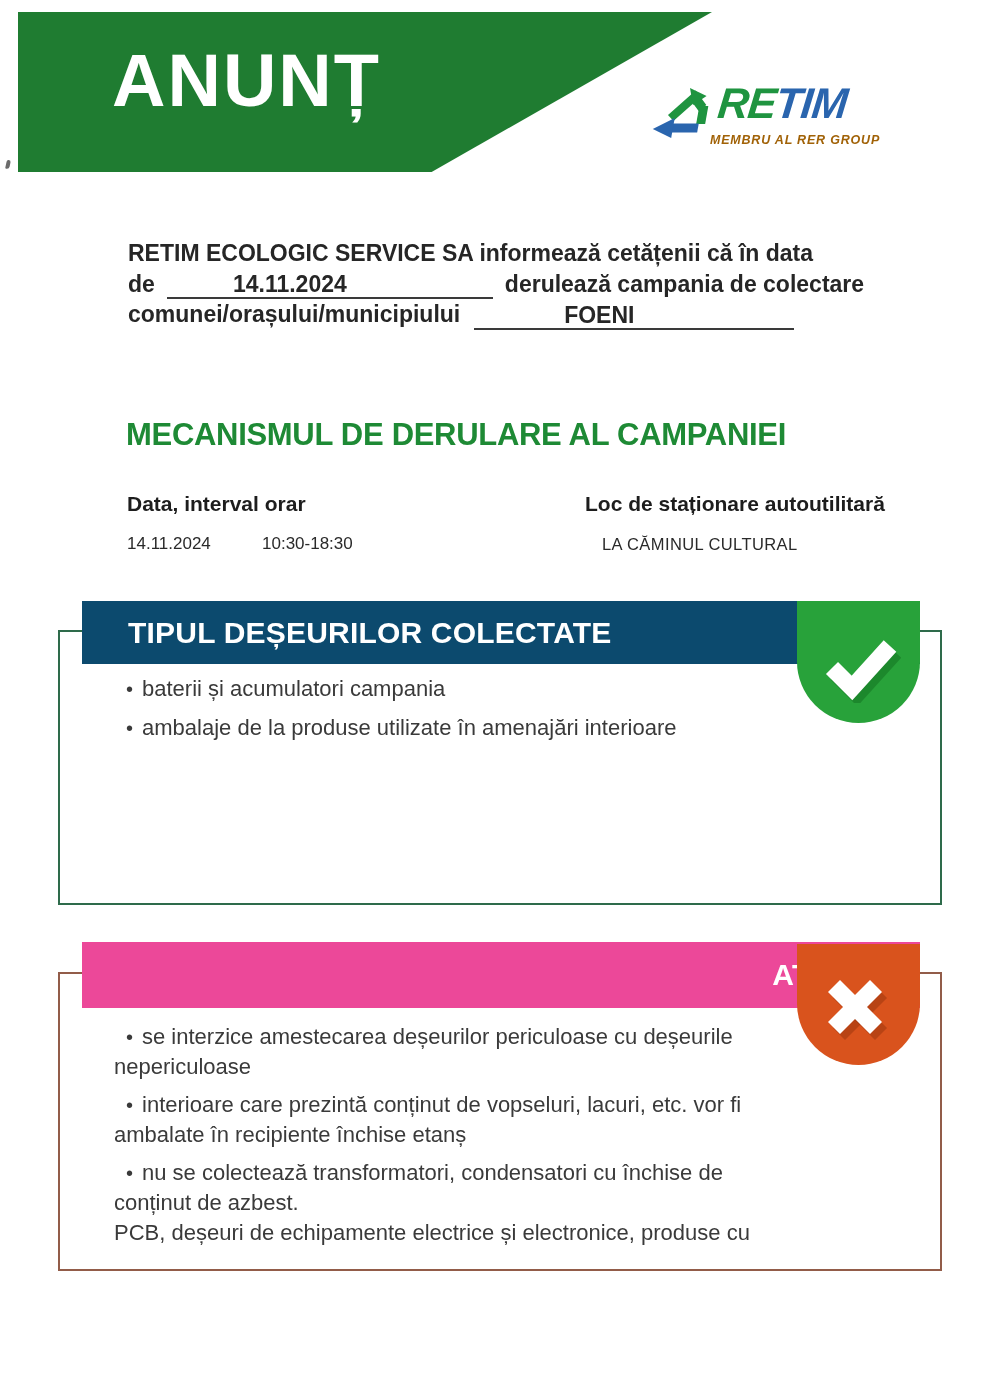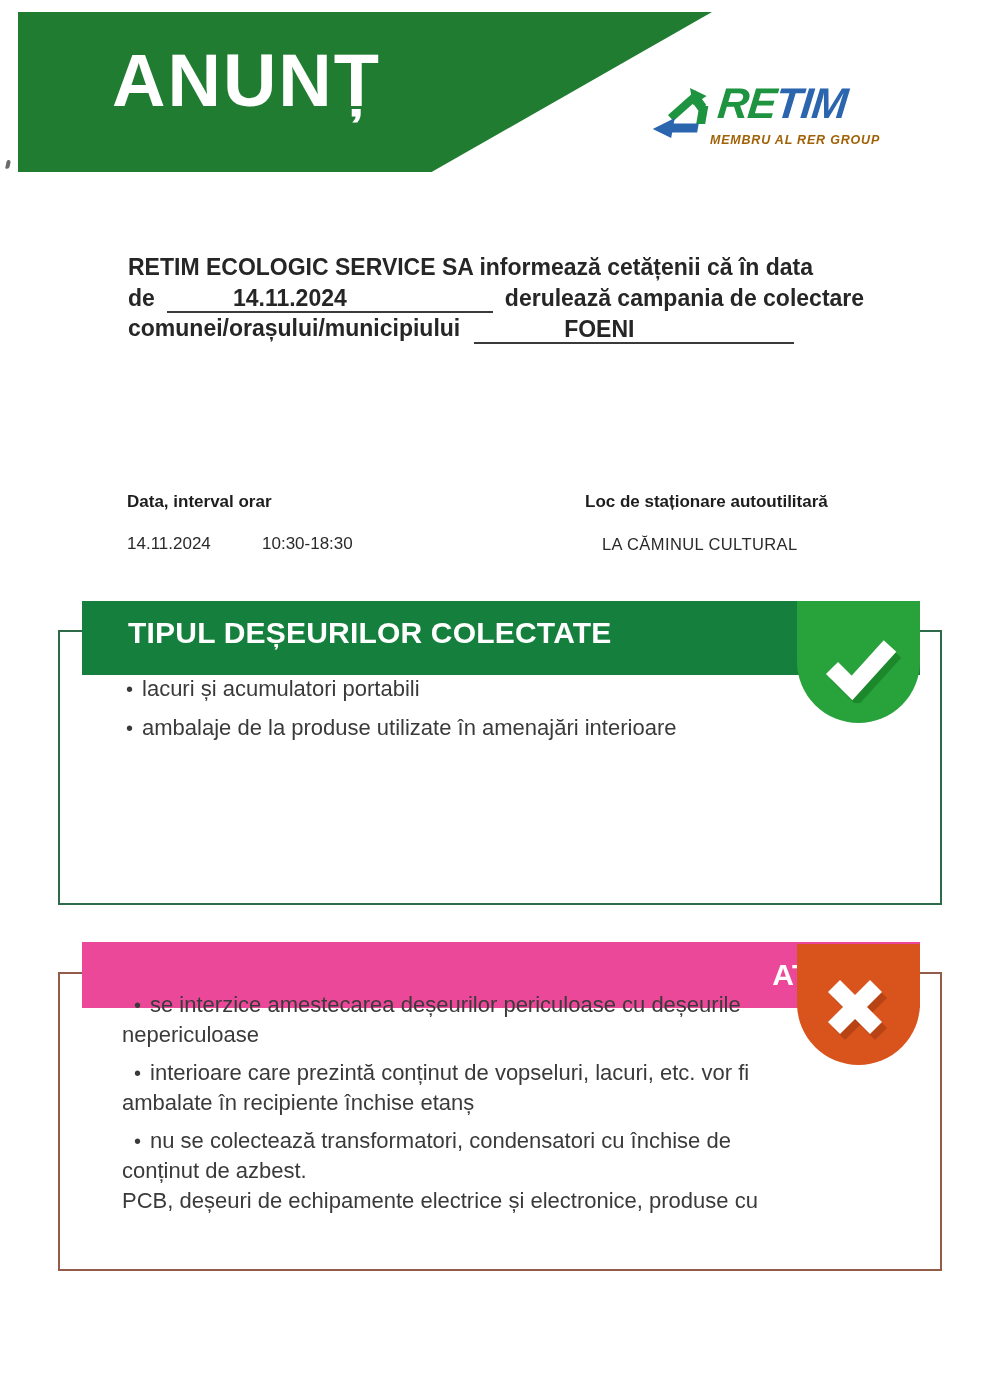--- a/index.html
+++ b/index.html
@@ -37,70 +37,70 @@
   }
   .wm-re { color:#1f9440; }
   .wm-tim { color:#2a65ae; }
   .tagline {
     position:absolute; left:44px; top:51px; width:206px;
     font-size:12.5px; font-weight:700; font-style:italic; color:#a16207;
     letter-spacing:0.8px; text-align:center; white-space:nowrap;
   }
 
   
-  .intro { position:absolute; left:128px; top:252px; width:800px; }
+  .intro { position:absolute; left:128px; top:238px; width:800px; }
   .iline { font-size:23px; font-weight:700; color:#262626; line-height:30.5px; white-space:nowrap; }
   .fill {
     display:inline-block; border-bottom:2.5px solid #3a3a3a;
     text-align:center; line-height:26px; vertical-align:bottom;
   }
   .fill-date { width:326px; margin:0 12px; padding-right:80px; }
   .fill-loc  { width:320px; margin-left:14px; padding-right:70px; }
 
   
   .mech-title {
     position:absolute; left:126px; top:417px;
     font-size:31px; font-weight:700; color:#1e8a35; letter-spacing:-0.3px;
     white-space:nowrap;
   }
-  .col-header { position:absolute; font-size:17px; font-weight:700; color:#1d1d1d; white-space:nowrap; }
+  .col-header { position:absolute; font-size:21px; font-weight:700; color:#1d1d1d; white-space:nowrap; }
   .col-header.c1 { left:127px; top:492px; }
   .col-header.c2 { left:585px; top:492px; }
   .sched-val { position:absolute; font-size:17px; color:#2a2a2a; white-space:nowrap; }
   .sv-date { left:127px; top:534px; }
   .sv-time { left:262px; top:534px; }
   .sv-loc  { left:602px; top:535px; font-size:16.5px; letter-spacing:0.4px; }
 
   
   .outline-box { position:absolute; left:58px; width:884px; background:#ffffff; }
   .box-green  { top:630px; height:275px; border:2px solid #2e6b4b; }
   .box-orange { top:972px; height:299px; border:2px solid #925c49; }
 
   
   .bar { position:absolute; left:82px; width:838px; z-index:3; }
-  .bar-green  { top:601px; height:74px; background:#15803d; }
+  .bar-green  { top:601px; height:63px; background:#0c4a6e; }
   .bar-orange { top:942px; height:66px; background:#ec4899;text-align:right; }
   .bar-title {
     position:absolute; left:46px; top:0; right:10px;
     color:#ffffff; font-weight:700; font-size:30px; letter-spacing:0.2px;
     white-space:nowrap;
   }
   .bar-green .bar-title { line-height:63px; }
   .bar-orange .bar-title { line-height:66px; }
 
   
   .ribbon { position:absolute; left:797px; width:123px; z-index:4; border-radius:0 0 62px 62px; }
   .ribbon-green  { top:601px; height:122px; background:#28a23a; }
   .ribbon-orange { top:944px; height:121px; background:#d9531d; }
   .ribbon svg { position:absolute; }
 
   
   .bullets { position:absolute; left:114px; width:720px; z-index:5; }
   .bullets-green  { top:674px; }
-  .bullets-orange { top:990px;margin-left:8px; }
+  .bullets-orange { top:1022px; }
   .bullet { margin-bottom:9px; }
   .bullets-orange .bullet { margin-bottom:8px; }
   .bl { display:block; font-size:22px; line-height:30px; color:#3a3a3a; white-space:nowrap; }
   .bl-first { padding-left:12px; }
   .dot { display:inline-block; font-size:20px; margin-right:9px; color:#3a3a3a; }
 </style>
 </head>
 <body>
 
 <div class="page">
@@ -128,39 +128,40 @@
   <div class="intro">
     <div class="iline">RETIM ECOLOGIC SERVICE SA informează cetățenii că în data</div>
     <div class="iline">
       <span>de</span><span class="fill fill-date"><span>14.11.2024</span></span><span>derulează campania de colectare</span>
     </div>
     <div class="iline">
       <span>comunei/orașului/municipiului</span><span class="fill fill-loc"><span>FOENI</span></span>
     </div>
   </div>
 
+  <div class="mech-title">MECANISMUL DE DERULARE AL CAMPANIEI</div>
   <div class="col-header c1">Data, interval orar</div>
   <div class="col-header c2">Loc de staționare autoutilitară</div>
   <div class="sched-val sv-date">14.11.2024</div>
   <div class="sched-val sv-time">10:30-18:30</div>
   <div class="sched-val sv-loc">LA CĂMINUL CULTURAL</div>
 
   <div class="outline-box box-green"></div>
   <div class="bar bar-green">
     <div class="bar-title">TIPUL DEȘEURILOR COLECTATE</div>
   </div>
   <div class="ribbon ribbon-green">
     <svg width="86" height="76" viewBox="0 0 86 76" style="left:18px; top:26px;">
       <path d="M17 41 L37 61 L75 19" fill="none" stroke="rgba(0,70,10,0.28)" stroke-width="17" transform="translate(5,6)"></path>
       <path d="M17 41 L37 61 L75 19" fill="none" stroke="#ffffff" stroke-width="17"></path>
     </svg>
   </div>
   <div class="bullets bullets-green">
     <div class="bullet">
-      <span class="bl bl-first"><span class="dot">•</span><span>lacuri și acumulatori portabili</span></span>
+      <span class="bl bl-first"><span class="dot">•</span><span>baterii și acumulatori campania</span></span>
     </div>
     <div class="bullet">
       <span class="bl bl-first"><span class="dot">•</span><span>ambalaje de la produse utilizate în amenajări interioare</span></span>
     </div>
   </div>
 
   <div class="outline-box box-orange"></div>
   <div class="bar bar-orange">
     <div class="bar-title">ATENȚIE!</div>
   </div>

